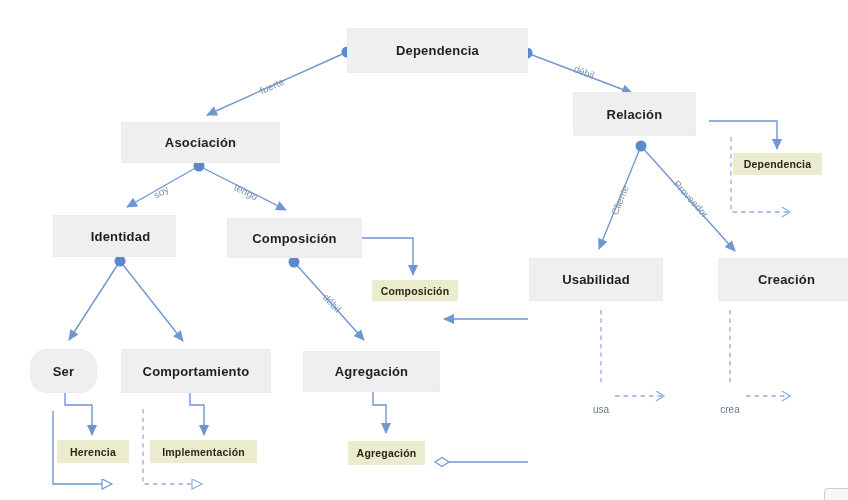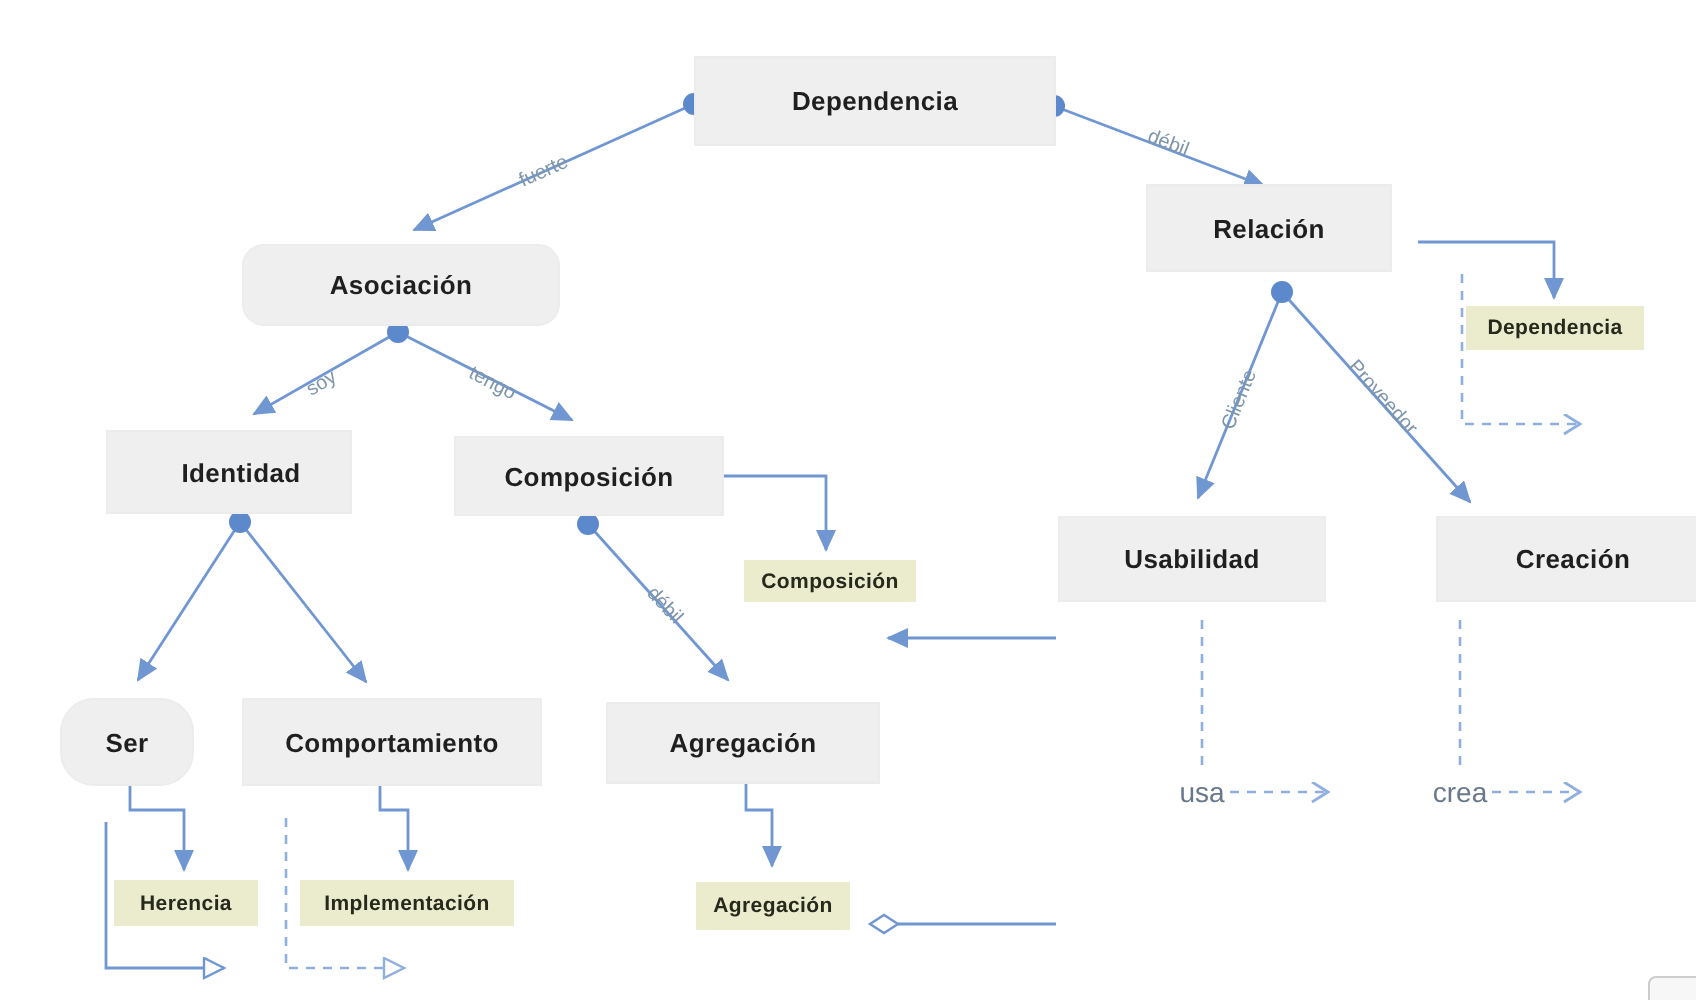--- a/index.html
+++ b/index.html
@@ -9,22 +9,22 @@
   .node{position:absolute;background:var(--node-bg,#efefef);border:1px solid #ececec;
         display:flex;align-items:center;justify-content:center;
         font-weight:bold;font-size:13px;color:var(--node-text,#1f1f1f);
         letter-spacing:.2px;box-sizing:border-box;}
   .tag{position:absolute;background:var(--tag-bg,#eaeccd);
        display:flex;align-items:center;justify-content:center;
        font-weight:bold;font-size:10.5px;color:#26291b;
        letter-spacing:.2px;box-sizing:border-box;}
   .edge-label{position:absolute;font-size:10px;color:var(--edge-label,#7e95ad);
        white-space:nowrap;transform:translate(-50%,-50%) rotate(var(--r,0deg));}
-  .verb-label{position:absolute;font-size:14px;color:#68788b;
-       white-space:nowrap;transform:translate(-50%,-50%);}
+  .verb-label{position:absolute;font-size:10px;color:#68788b;
+       white-space:nowrap;transform:translate(-50%,-50%);margin-top:13px;}
   .corner-widget{position:absolute;left:824px;top:488px;width:34px;height:20px;
        background:#f7f7f7;border:1px solid #cccccc;border-radius:4px;}
 </style>
 </head>
 <body>
 
 <div id="stage">
 
   <svg id="wires" viewBox="0 0 848 500" xmlns="http://www.w3.org/2000/svg">
     <defs>
@@ -79,21 +79,21 @@
       <circle cx="347" cy="52" r="5.5"></circle>
       <circle cx="527" cy="53" r="5.5"></circle>
       <circle cx="199" cy="166" r="5.5"></circle>
       <circle cx="641" cy="146" r="5.5"></circle>
       <circle cx="120" cy="261" r="5.5"></circle>
       <circle cx="294" cy="262" r="5.5"></circle>
     </g>
   </svg>
 
   <div class="node" style="left:347px;top:28px;width:181px;height:45px;">Dependencia</div>
-  <div class="node" style="left:121px;top:122px;width:159px;height:41px;border-radius:11px;">Asociación</div>
+  <div class="node" style="left:121px;top:122px;width:159px;height:41px;">Asociación</div>
   <div class="node" style="left:573px;top:92px;width:123px;height:44px;">Relación</div>
   <div class="node" style="left:53px;top:215px;width:123px;height:42px;padding-left:12px;">Identidad</div>
   <div class="node" style="left:227px;top:218px;width:135px;height:40px;">Composición</div>
   <div class="node" style="left:529px;top:258px;width:134px;height:43px;">Usabilidad</div>
   <div class="node" style="left:686px;top:258px;width:137px;height:43px;margin-left:32px;">Creación</div>
   <div class="node" style="left:30px;top:349px;width:67px;height:44px;border-radius:17px;">Ser</div>
   <div class="node" style="left:121px;top:349px;width:150px;height:44px;">Comportamiento</div>
   <div class="node" style="left:303px;top:351px;width:137px;height:41px;">Agregación</div>
 
   <div class="tag" style="left:733px;top:153px;width:89px;height:22px;">Dependencia</div>

